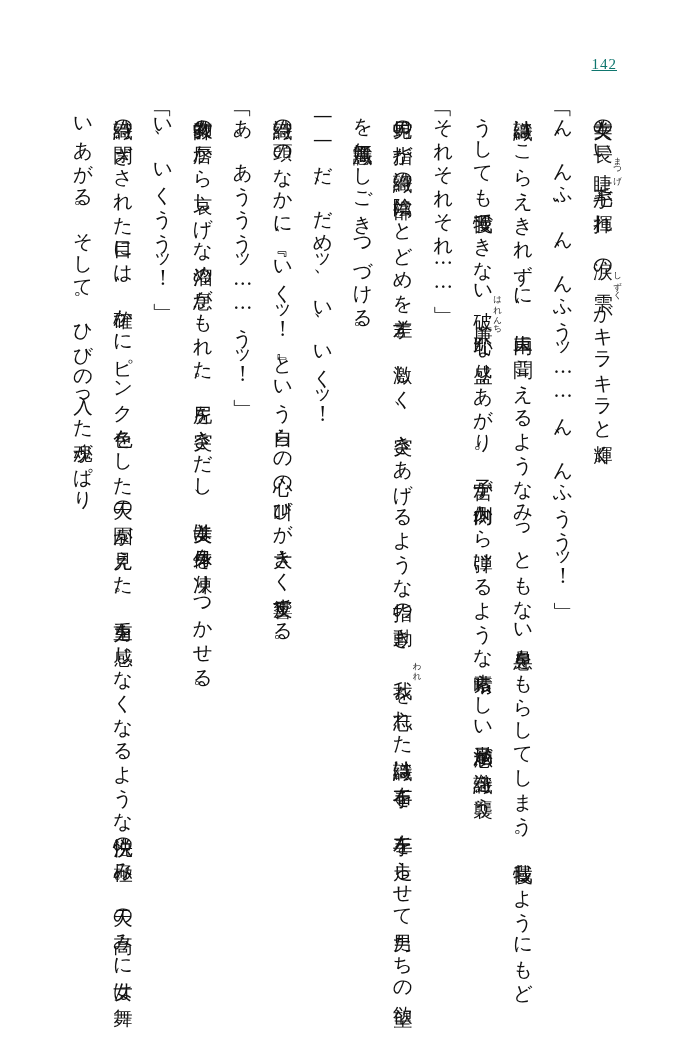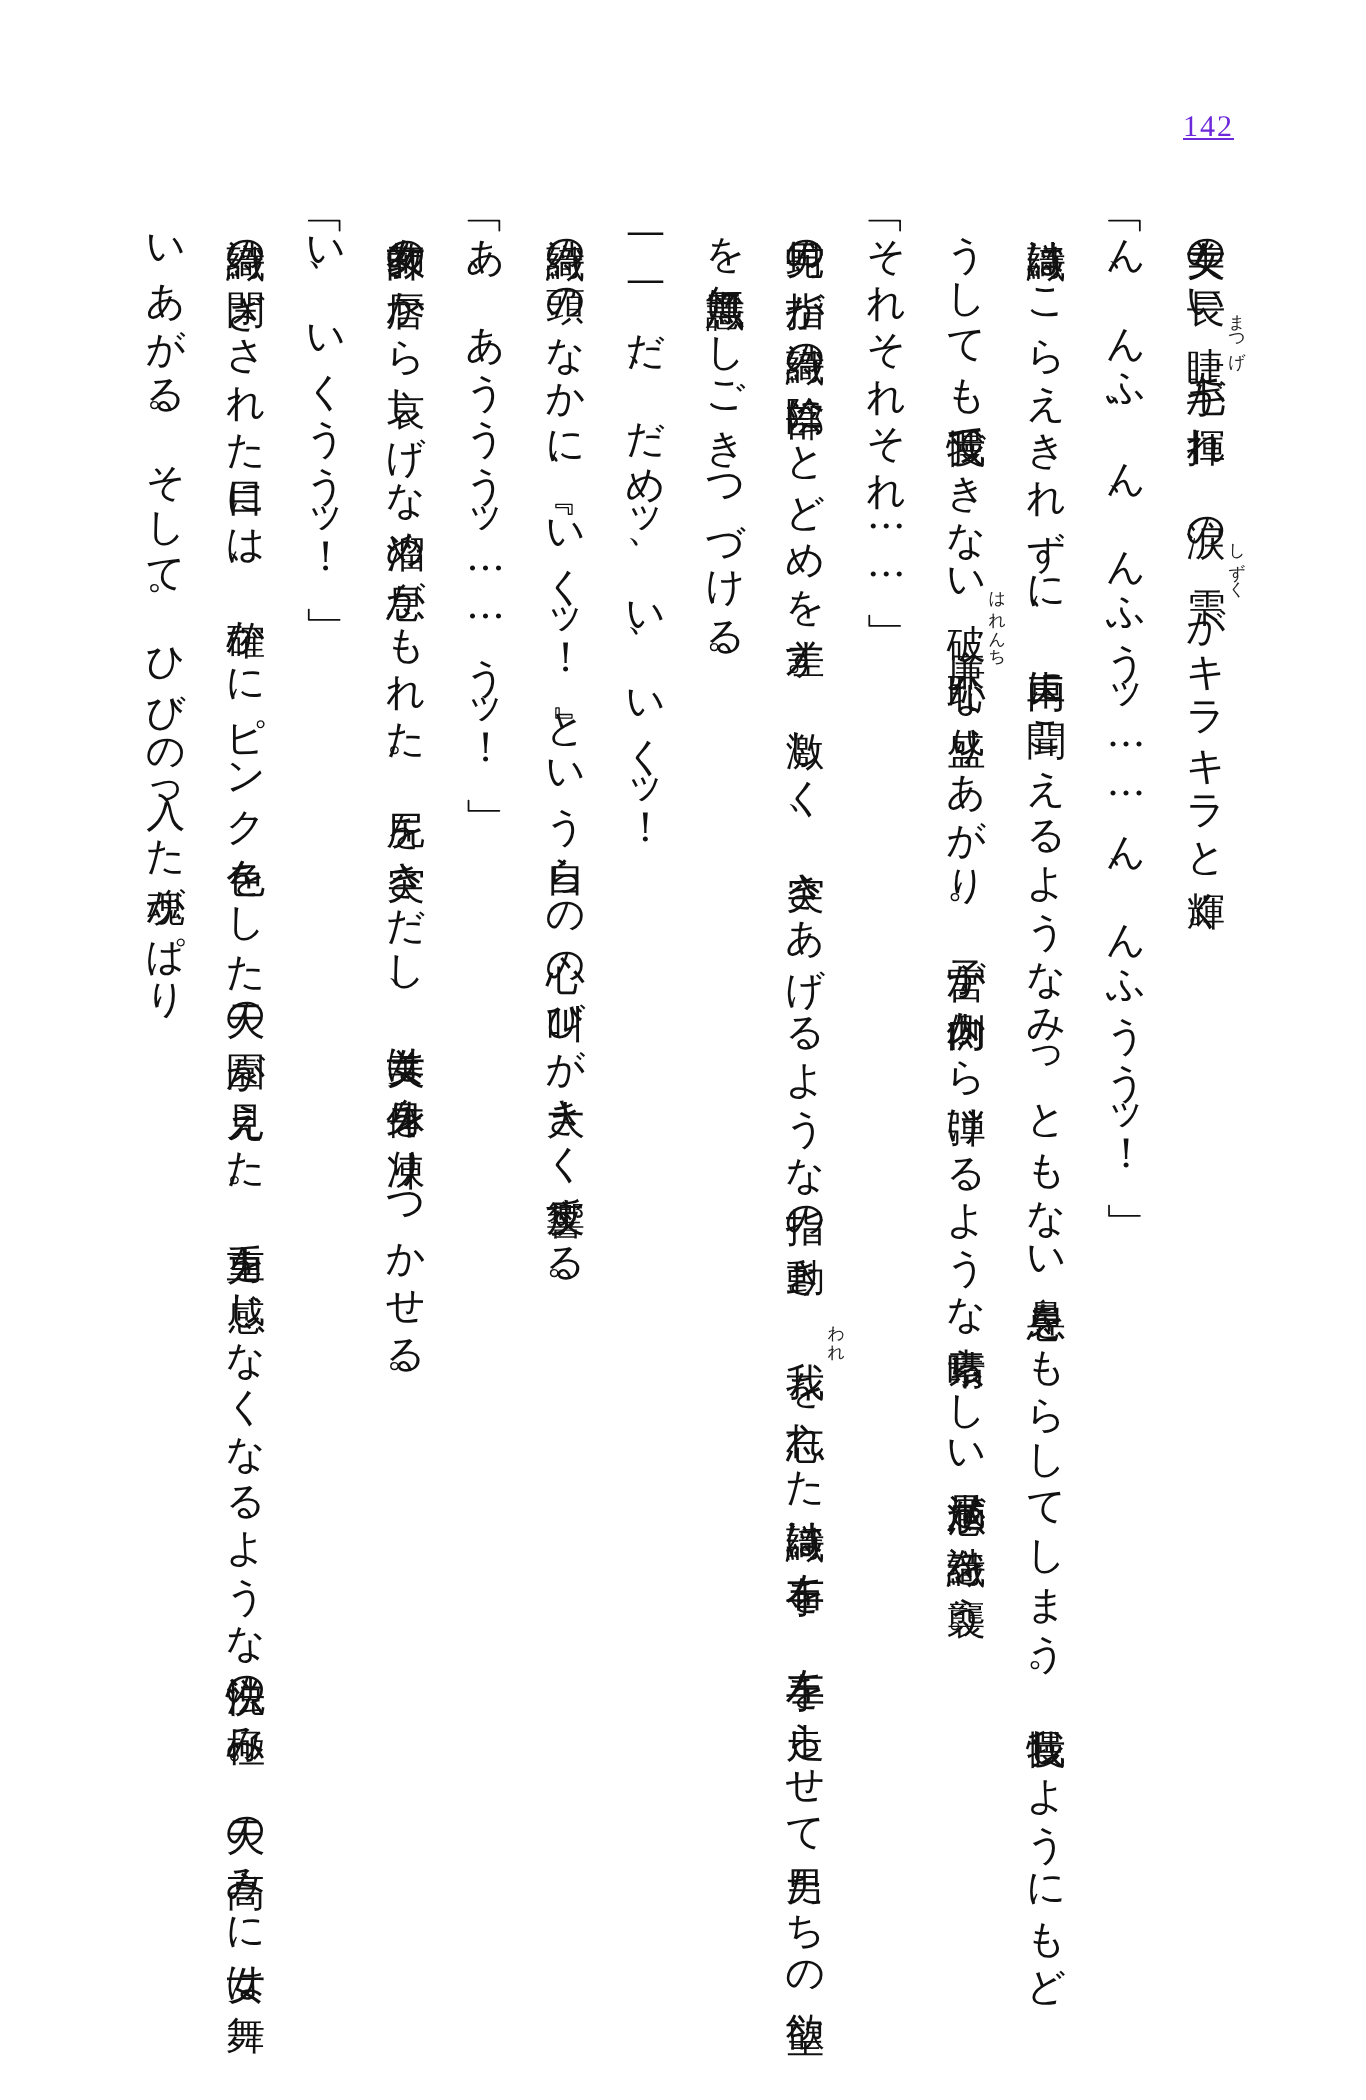--- a/index.html
+++ b/index.html
@@ -22,21 +22,21 @@
     box-sizing: border-box;
   }
 
   
   .page-number {
     position: absolute;
     top: 56px;
     right: 66px;
     font-size: 15px;
     letter-spacing: 1px;
-    color: #6d28d9;
+    color: #0f766e;
     font-family: "Liberation Serif", "DejaVu Serif", serif;
     text-decoration: underline;
   }
 
   
   .vtext {
     position: absolute;
     top: 104px;
     right: 60px;
     left: 48px;

